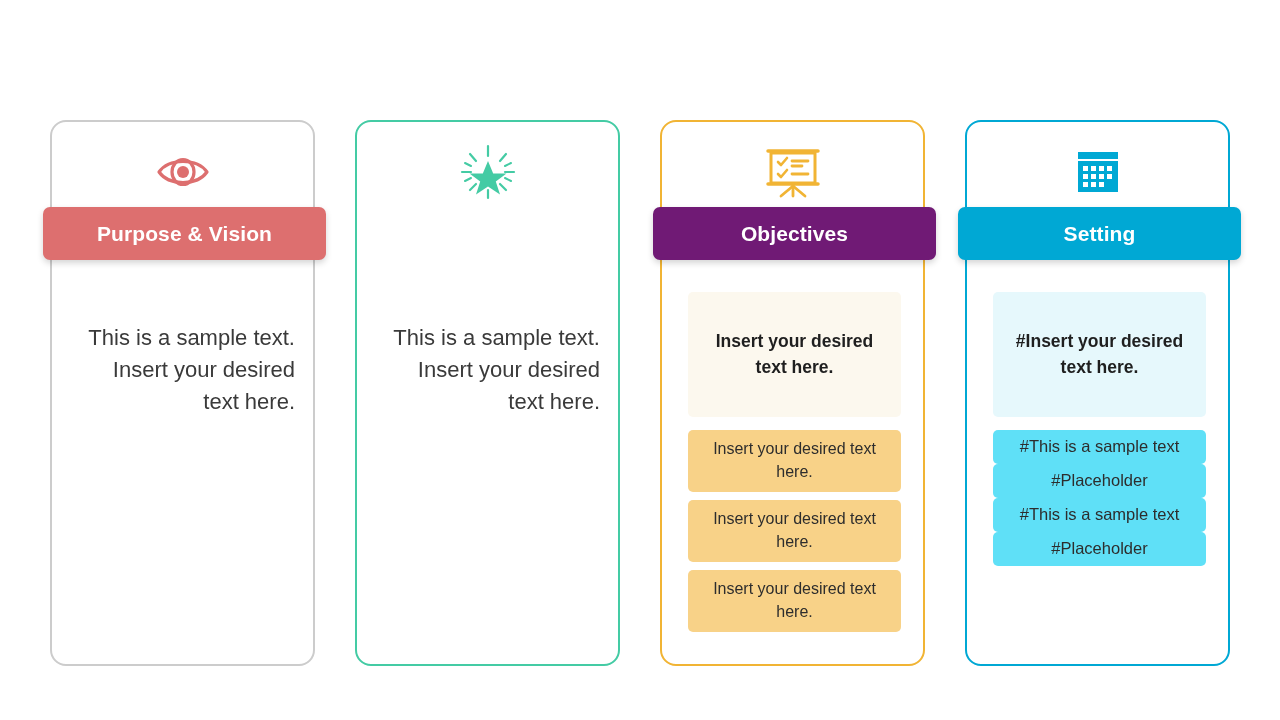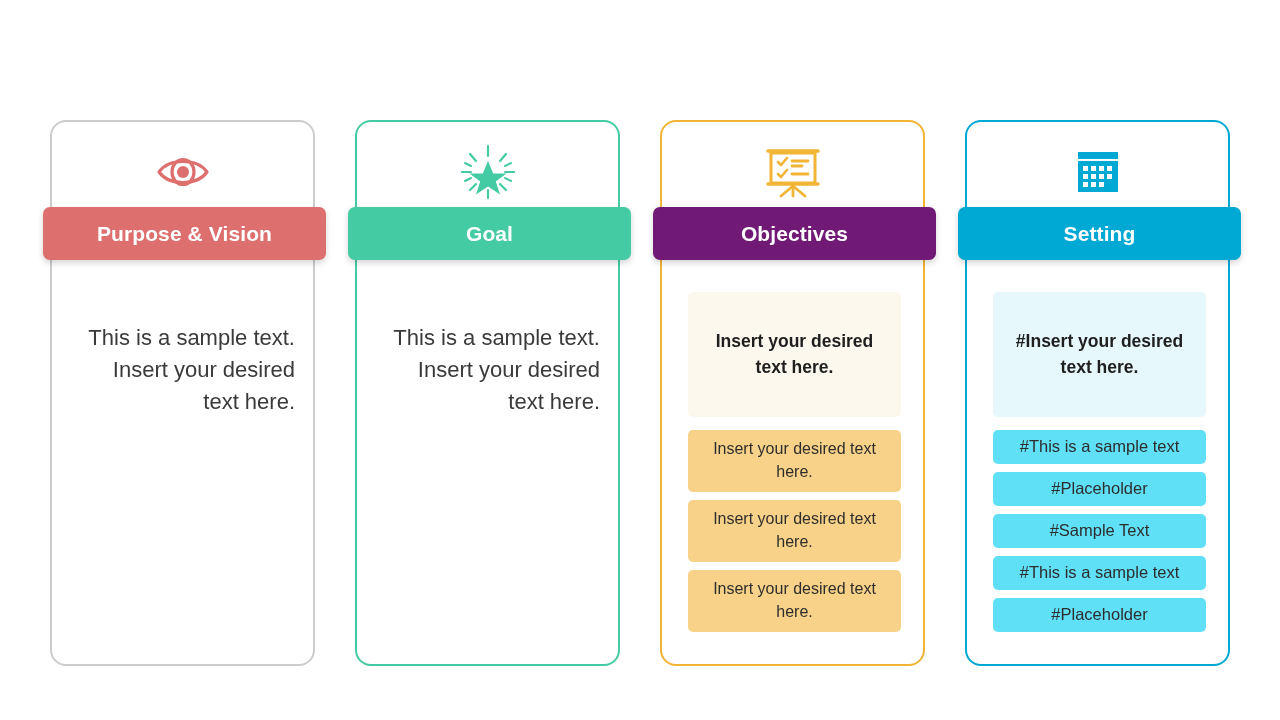--- a/index.html
+++ b/index.html
@@ -141,21 +141,21 @@
   }
   
   .list-item.tall {
     height: 62px;
     margin-bottom: 8px;
     font-size: 16px;
   }
   
   .list-item.short {
     height: 34px;
-    margin-bottom: 8px;
+    margin-bottom: 0;
     font-size: 16.5px;
   }
 </style>
 </head>
 <body>
 
 <div id="slide">
 
 
   <div class="cards-row">
@@ -189,23 +189,20 @@
             <line x1="41" y1="40" x2="47" y2="46"></line>
           </g>
           <g stroke="#44CBA4" stroke-width="2" stroke-linecap="round">
             <line x1="6" y1="19" x2="12" y2="22"></line>
             <line x1="46" y1="22" x2="52" y2="19"></line>
             <line x1="6" y1="37" x2="12" y2="34"></line>
             <line x1="46" y1="34" x2="52" y2="37"></line>
           </g>
         </svg>
       </div>
-      <div class="card-header" style="background:#44CBA4">
-        <span class="title-text">Goal</span>
-      </div>
       <div class="card-body">This is a sample text. Insert your desired text here.</div>
     </div>
 
     <div class="card c2" style="border-color:#F1B434">
       <div class="card-icon">
         <svg width="54" height="52" viewBox="0 0 54 52" aria-hidden="true">
           <rect x="5" y="7" width="44" height="30" fill="none" stroke="#F1B434" stroke-width="3"></rect>
           <line x1="2" y1="5" x2="52" y2="5" stroke="#F1B434" stroke-width="3.5" stroke-linecap="round"></line>
           <line x1="2" y1="38" x2="52" y2="38" stroke="#F1B434" stroke-width="3.5" stroke-linecap="round"></line>
           <polyline points="12,16 15,19 21,12" fill="none" stroke="#F1B434" stroke-width="2.6" stroke-linecap="round" stroke-linejoin="round"></polyline>
@@ -249,20 +246,19 @@
           </g>
         </svg>
       </div>
       <div class="card-header" style="background:#00A8D4">
         <span class="title-text">Setting</span>
       </div>
       <div class="lead-box" style="background:#E6F8FC">#Insert your desired text here.</div>
       <div class="item-list">
         <div class="list-item short" style="background:#5FE0F7">#This is a sample text</div>
         <div class="list-item short" style="background:#5FE0F7">#Placeholder</div>
-        <div class="list-item short" style="background:#5FE0F7">#Sample Text</div>
         <div class="list-item short" style="background:#5FE0F7">#This is a sample text</div>
         <div class="list-item short" style="background:#5FE0F7">#Placeholder</div>
       </div>
     </div>
 
   </div>
 </div>
 
 </body></html>

